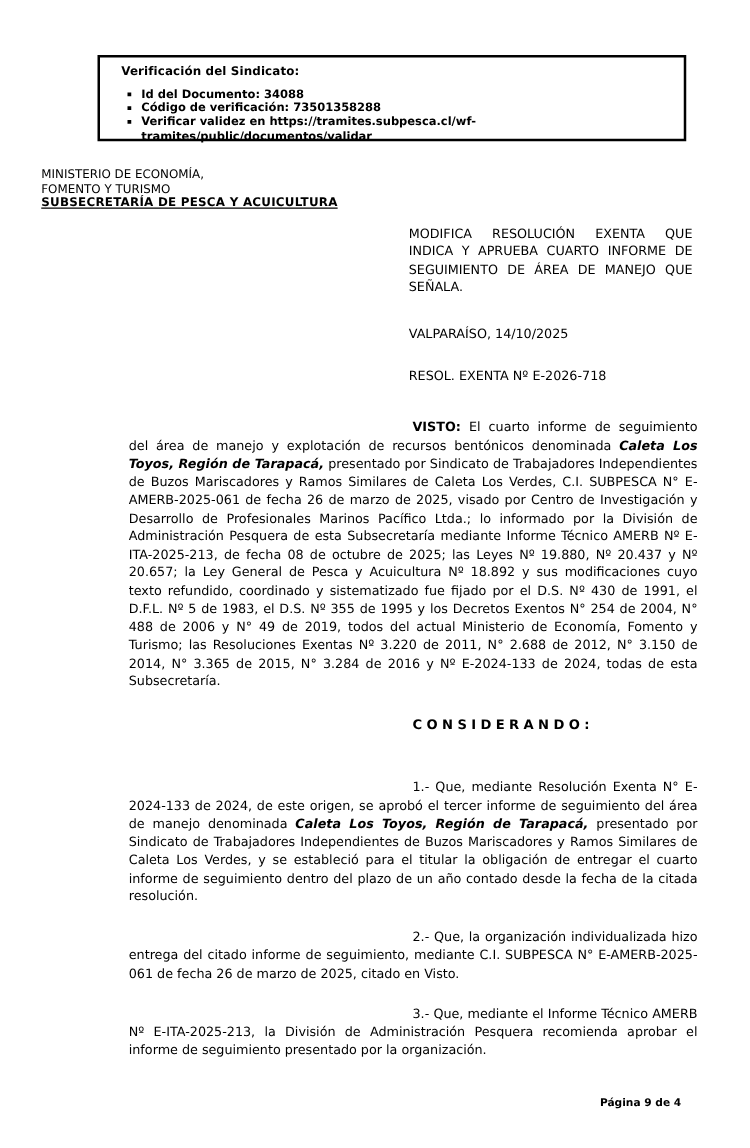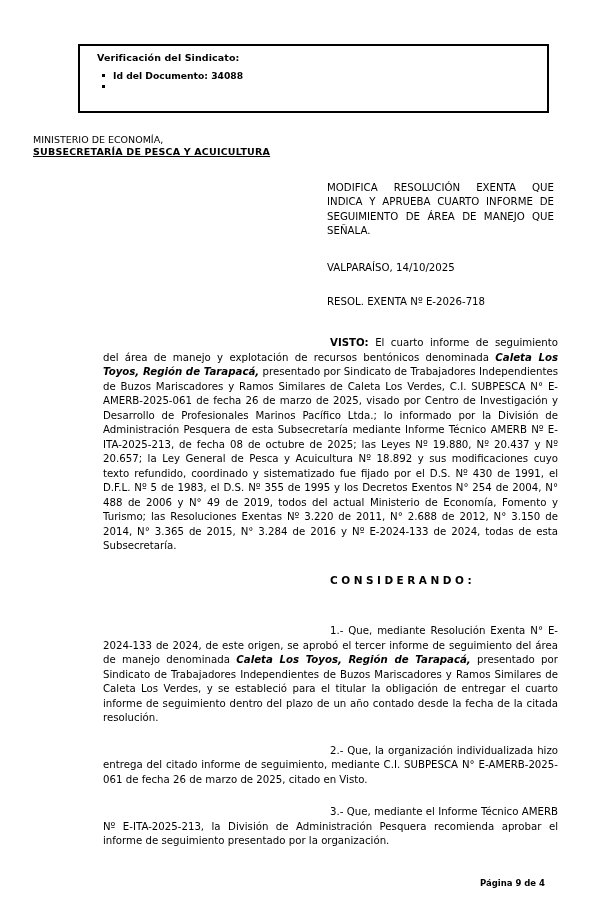--- a/index.html
+++ b/index.html
@@ -82,26 +82,32 @@
 
   <div class="verify-box">
     <div class="verify-title">Verificación del Sindicato:</div>
     <ul class="verify-list">
       <li>
         <span class="bullet-icon"></span>
         <span>Id del Documento: 34088</span>
       </li>
       <li>
         <span class="bullet-icon"></span>
+        <span>Código de verificación: 73501358288</span>
+      </li>
+      <li>
+        <span class="bullet-icon"></span>
+        <span>Verificar validez en https://tramites.subpesca.cl/wf-tramites/public/documentos/validar</span>
       </li>
     </ul>
   </div>
 
   <div class="letterhead">
     <div>MINISTERIO DE ECONOMÍA,</div>
+    <div>FOMENTO Y TURISMO</div>
     <div class="lh-sub">SUBSECRETARÍA DE PESCA Y ACUICULTURA</div>
   </div>
 
   <div class="title-block">MODIFICA RESOLUCIÓN EXENTA QUE INDICA Y APRUEBA CUARTO INFORME DE SEGUIMIENTO DE ÁREA DE MANEJO QUE SEÑALA.</div>
   <div class="place-date">VALPARAÍSO, 14/10/2025</div>
   <div class="resolution-number">RESOL. EXENTA Nº E-2026-718</div>
 
   <p class="visto-para"><span class="seg-bold">VISTO:</span><span> El cuarto informe de seguimiento del área de manejo y explotación de recursos bentónicos denominada </span><span class="seg-bold-italic">Caleta Los Toyos, Región de Tarapacá,</span><span> presentado por Sindicato de Trabajadores Independientes de Buzos Mariscadores y Ramos Similares de Caleta Los Verdes, C.I. SUBPESCA N° E-AMERB-2025-061 de fecha 26 de marzo de 2025, visado por Centro de Investigación y Desarrollo de Profesionales Marinos Pacífico Ltda.; lo informado por la División de Administración Pesquera de esta Subsecretaría mediante Informe Técnico AMERB Nº E-ITA-2025-213, de fecha 08 de octubre de 2025; las Leyes Nº 19.880, Nº 20.437 y Nº 20.657; la Ley General de Pesca y Acuicultura Nº 18.892 y sus modificaciones cuyo texto refundido, coordinado y sistematizado fue fijado por el D.S. Nº 430 de 1991, el D.F.L. Nº 5 de 1983, el D.S. Nº 355 de 1995 y los Decretos Exentos N° 254 de 2004, N° 488 de 2006 y N° 49 de 2019, todos del actual Ministerio de Economía, Fomento y Turismo; las Resoluciones Exentas Nº 3.220 de 2011, N° 2.688 de 2012, N° 3.150 de 2014, N° 3.365 de 2015, N° 3.284 de 2016 y Nº E-2024-133 de 2024, todas de esta Subsecretaría.</span></p>
 
   <div class="considerando-heading">CONSIDERANDO:</div>

